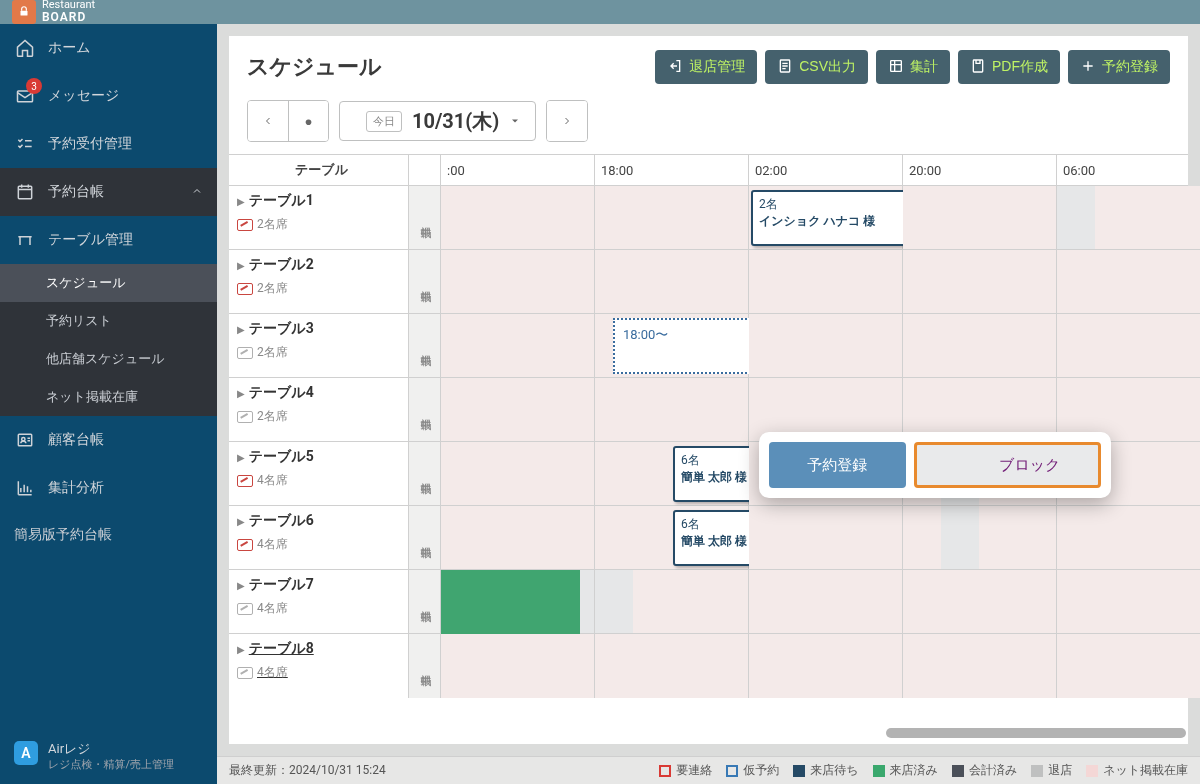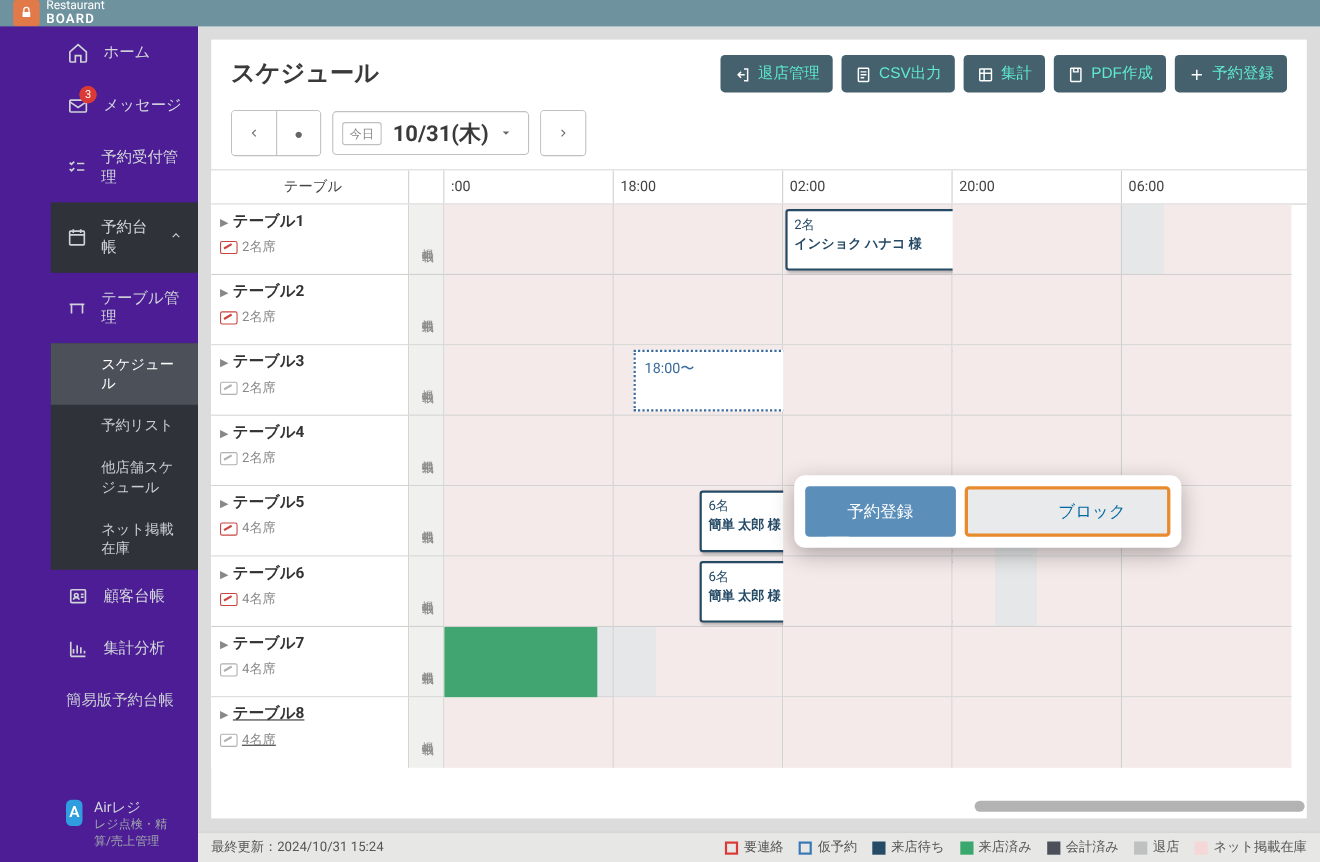--- a/index.html
+++ b/index.html
@@ -26,26 +26,25 @@
   padding: 0 12px;
 }
 .logo-mark {
   width: 24px; height: 24px; background:#e27949; border-radius:3px;
   display:flex;align-items:center;justify-content:center;color:#fff;font-size:12px;
 }
 .logo-text { color:#fff; font-size:11px; line-height:1.1; }
 .logo-text b { font-weight:600; letter-spacing:1px; font-size:12px;}
 .body { flex:1; display:flex; min-height:0; }
 .sidebar {
-  width: 180px;
-  background: #4c1d95;
+  width: 217px;
+  background: #0c4a6e;
   color: #cfd3d8;
   display:flex;
   flex-direction:column;
-  padding-left:46px;
 }
 .nav { flex:1; overflow:auto; }
 .nav-item {
   display:flex; align-items:center; gap:12px;
   padding: 14px 14px;
   cursor:pointer;
   position:relative;
   color:#d2d6db;
   font-size:14px;
 }
@@ -91,44 +90,44 @@
   display:flex; flex-direction:column;
   min-height:0;
 }
 .header {
   display:flex; align-items:center;
   padding: 14px 18px 16px;
   gap:8px;
 }
 .page-title { font-size:22px; font-weight:700; color:#3a3a3a; flex:1;}
 .hbtn {
-  background:#45616d; color:#5eead4;
+  background:#45616d; color:#bef264;
   border:none; border-radius:4px;
   padding:8px 12px; font-size:14px;
-  display:flex; align-items:flex-end; gap:6px;
+  display:flex; align-items:flex-start; gap:6px;
   cursor:pointer;
 }
 .hbtn svg { width:16px;height:16px; }
 .toolbar {
   display:flex; align-items:center; gap:10px;
   padding: 0 18px 12px;
 }
 .seg {
   display:flex; border:1px solid #bfc0c0; border-radius:4px; overflow:hidden;
 }
 .seg button {
   width:40px; height:40px; background:#fff; border:none;
   display:flex;align-items:center;justify-content:center;
   cursor:pointer; color:#666;
 }
 .seg button + button { border-left:1px solid #bfc0c0; }
 .datepick {
   display:flex; align-items:center; gap:10px;
   border:1px solid #bfc0c0; border-radius:4px;
-  height:40px; padding:0 14px 0 8px; cursor:pointer;
+  height:40px; padding:0 14px 0 26px; cursor:pointer;
 }
 .today-pill {
   border:1px solid #bfc0c0; color:#888; font-size:11px;
   padding:2px 6px; border-radius:3px;
 }
 .date-text { font-size:20px; font-weight:700; color:#3a3a3a;}
 .grid-wrap {
   position:relative; flex:1; min-height:0;
   border-top:1px solid #d0d0d0;
 }
@@ -143,21 +142,21 @@
   grid-template-columns: 180px 32px repeat(5, 154px);
   border-bottom:1px solid #d0d0d0;
   background:#fff;
 }
 .gh-cell {
   border-right:1px solid #d0d0d0;
   display:flex; align-items:center;
   height:30px; font-size:13px; color:#444;
   padding-left:6px;
 }
-.gh-cell.first { justify-content:center; font-weight:400;}
+.gh-cell.first { justify-content:center; font-weight:700;}
 .cell {
   border-right:1px solid #d0d0d0;
   border-bottom:1px solid #d0d0d0;
   position:relative;
 }
 .table-col {
   background:#fff;
   padding:6px 8px;
 }
 .caret { display:inline-block; margin-right:4px; color:#888; font-size:10px;}
@@ -212,21 +211,21 @@
 }
 .popover::after {
   content:""; position:absolute; left:30px; bottom:-10px;
   border:10px solid transparent; border-top-color:#fff;
 }
 .popbtn {
   flex:1; height:46px; border-radius:4px; font-size:15px; font-weight:500;
   display:flex; align-items:center; justify-content:center; cursor:pointer;
 }
 .popbtn.primary { background:#5b8fb9; color:#fff; border:none;}
-.popbtn.sec { background:#e9eaeb; color:#0369a1; border:3px solid #e88a2e;padding-left:45px;}
+.popbtn.sec { background:#e9eaeb; color:#701a75; border:3px solid #e88a2e;padding-left:45px;}
 .footer {
   height:28px; background:#e7e7e6;
   display:flex; align-items:center; gap:14px;
   padding:0 12px; font-size:12px; color:#555;
   border-top:1px solid #cfcfcf;
 }
 .footer .sp { flex:1; }
 .legend { display:flex; align-items:center; gap:5px;}
 .sw { width:12px;height:12px; display:inline-block;}
 .nav-icon { width:22px; display:flex; justify-content:center;}

